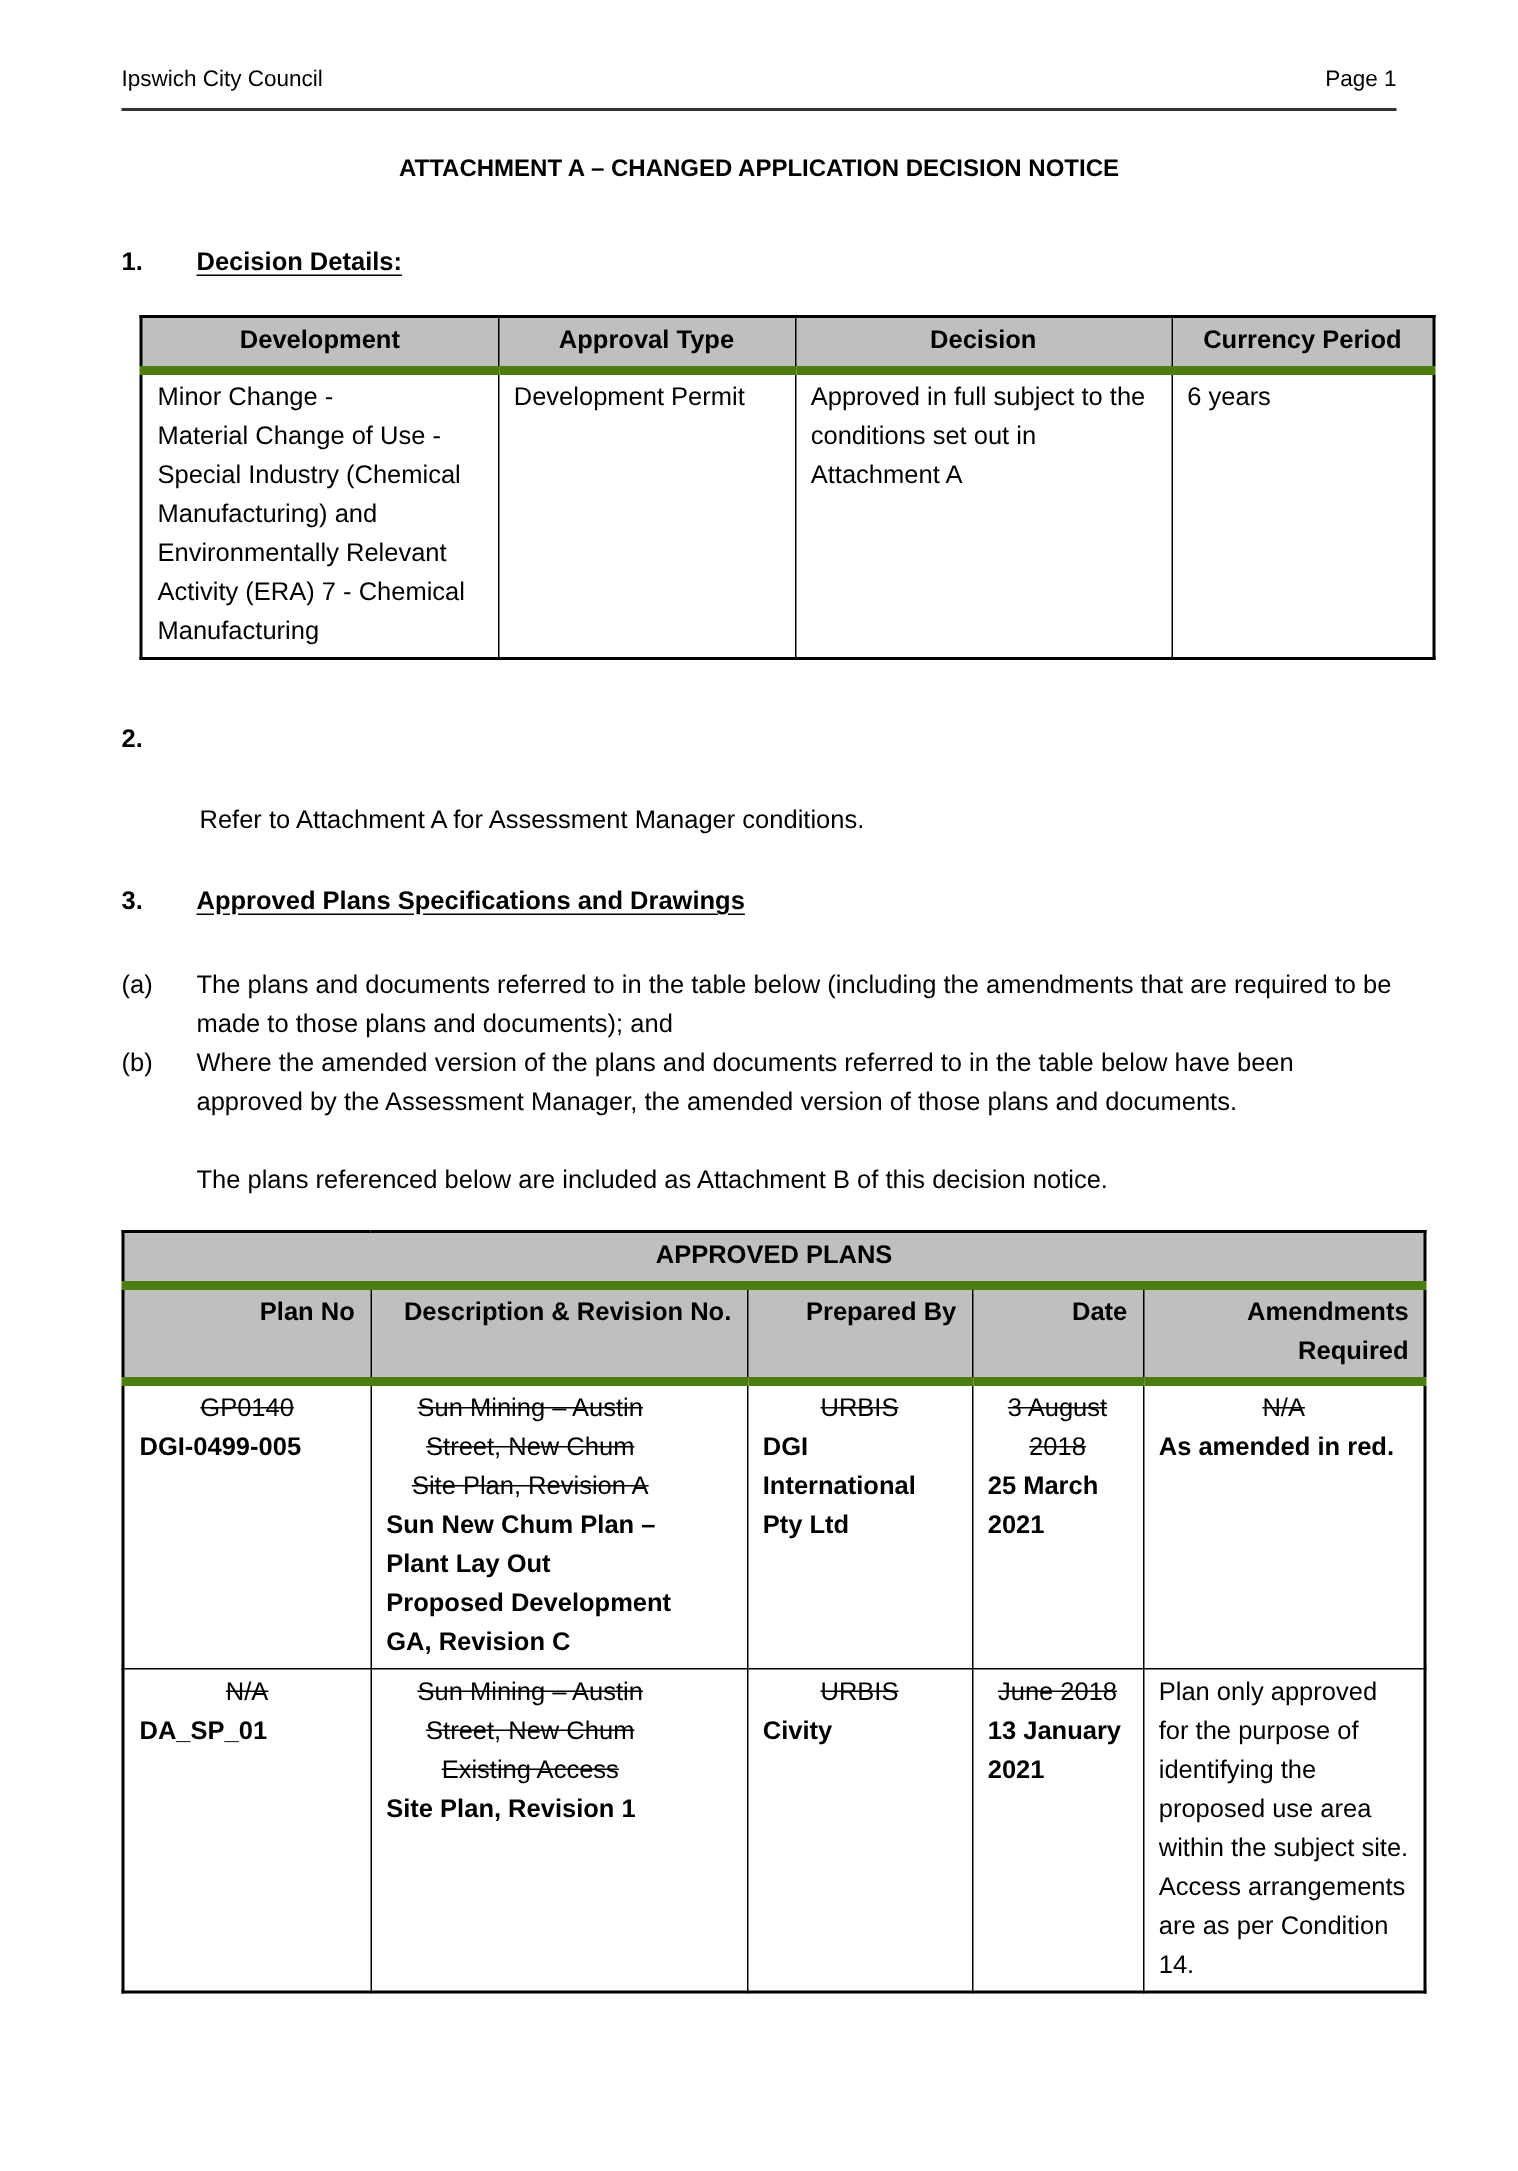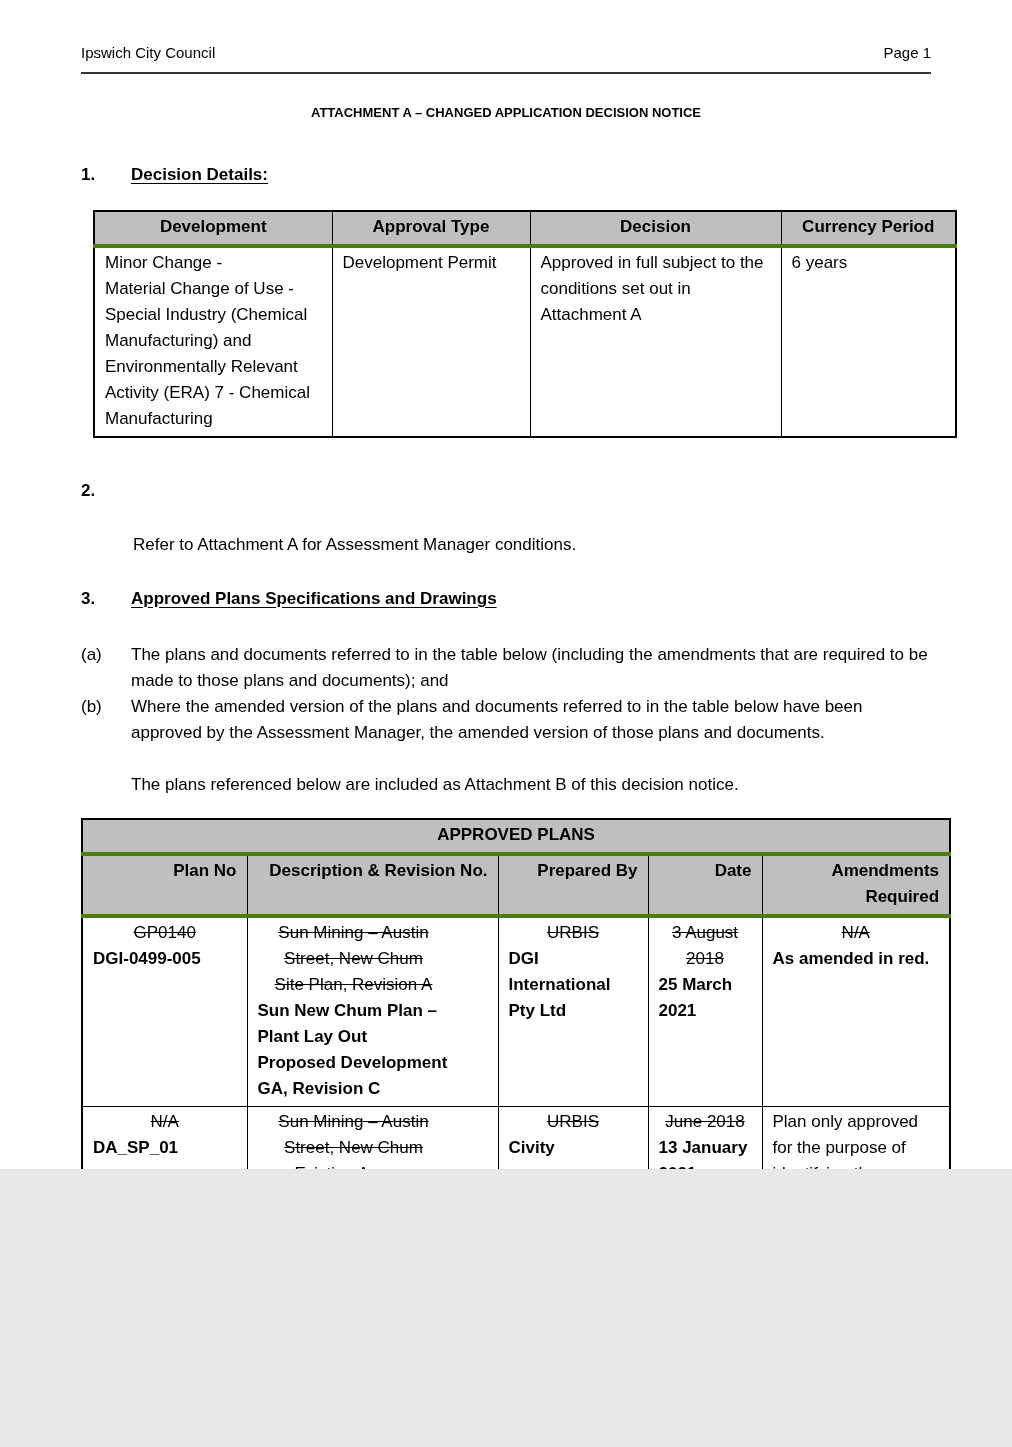--- a/index.html
+++ b/index.html
@@ -4,53 +4,53 @@
 <style>
   :root{
     --header-bg:#bfbfbf;
     --text:#000000;
     --page-bg:#ffffff;
     --rule:#333333;
   }
   *{box-sizing:border-box;}
   html,body{margin:0;padding:0;background:#e8e8e8;}
   .page{
-    width:1012px;height:1169px;margin:0 auto;background:var(--page-bg);
+    width:1012px;height:1447px;margin:0 auto;background:var(--page-bg);
     font-family:"Liberation Sans",sans-serif;color:var(--text);
     font-size:17px;line-height:26px;
     padding:44px 81px 20px 81px;position:relative;
   }
   .doc-header{
     display:flex;justify-content:space-between;align-items:flex-end;
     font-size:15px;line-height:18px;padding-bottom:10px;
     border-bottom:2px solid var(--rule);
   }
   .doc-title{
-    text-align:center;font-weight:bold;font-size:13px;margin-top:26px;
+    text-align:center;font-weight:bold;font-size:16px;margin-top:26px;
   }
   .sect{display:flex;margin-top:36px;}
   .sect .num{width:50px;flex:0 0 50px;font-weight:bold;}
   .sect .htext{font-weight:bold;text-decoration:underline;text-underline-offset:3px;}
   .para{margin:28px 0 0 52px;}
   .listitem{display:flex;margin-top:0;}
   .listitem .marker{width:50px;flex:0 0 50px;}
   .listitem .ltext{flex:1;}
   .list{margin-top:30px;}
   .closing{margin:26px 0 16px 50px;}
 
   table.tbl{
     border-collapse:collapse;table-layout:fixed;
     border:2px solid #000;
   }
   table.tbl th,table.tbl td{
     border:1px solid #000;padding:2px 10px 4px 10px;
     vertical-align:top;line-height:26px;font-size:17px;
   }
   table.tbl thead th{
-    background:var(--header-bg);font-weight:bold;border-bottom:4px solid #4d7c0f;
+    background:var(--header-bg);font-weight:bold;border-bottom:6px solid #4d7c0f;
   }
   .tbl1{width:862px;margin:22px 0 0 12px;}
   .tbl1 thead th{text-align:center;}
   .tbl2{width:868px;margin:20px 0 0 0;}
   .tbl2 thead th{text-align:right;}
   .tbl2 thead th.center{text-align:center;}
   .cellblock{white-space:pre-line;}
   .struck{text-decoration:line-through;text-align:center;}
   .newtext{font-weight:bold;}
   .desc-limit{max-width:192px;}

